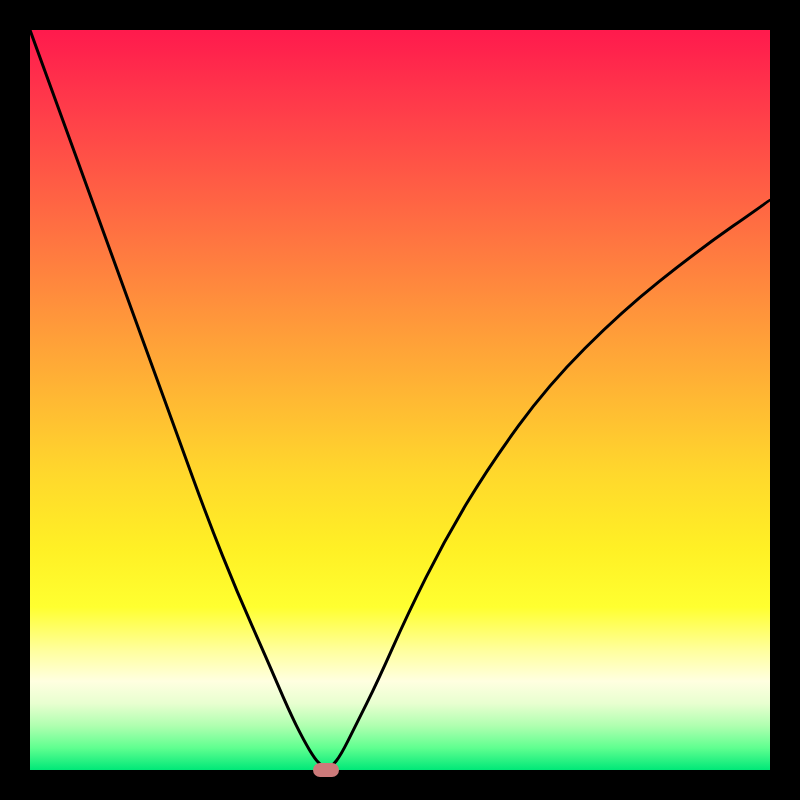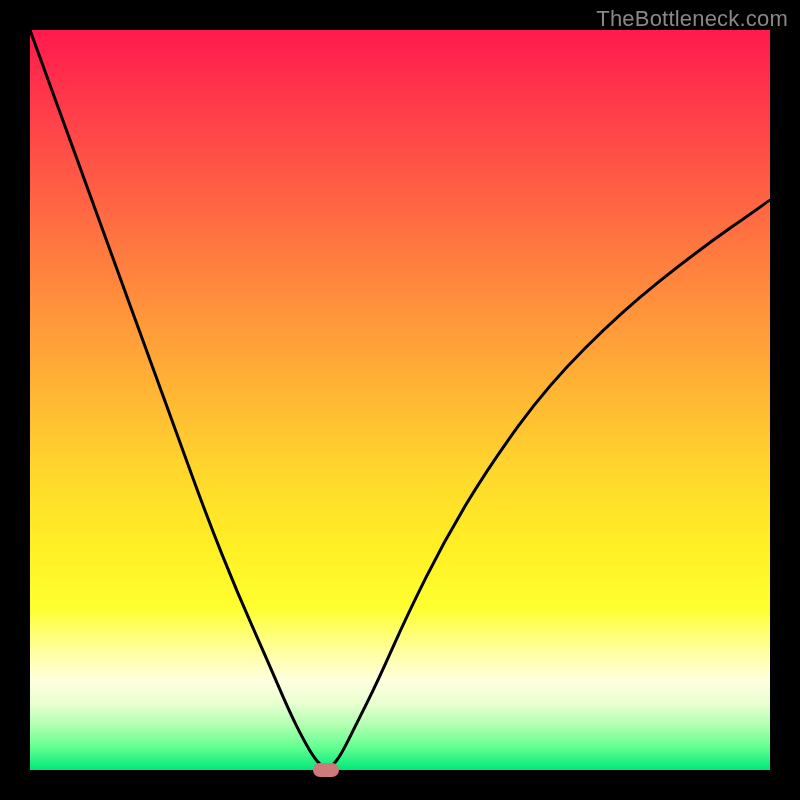--- a/index.html
+++ b/index.html
@@ -62,20 +62,19 @@
     height: 14px;
     background: #cc7a7a;
     border-radius: 7px;
     transform: translate(-50%, -50%);
   }
 </style>
 </head>
 <body>
 
 <div class="chart-container">
-  <div class="watermark">TheBottleneck.com</div>
   <div class="plot-area">
     <svg class="curve" viewBox="0 0 740 740" preserveAspectRatio="none">
       <path id="curve-path" fill="none" stroke="#000" stroke-width="3" stroke-linecap="round" stroke-linejoin="round" d="M 0.00 0.00 Q 0.00 0.00 14.80 40.70 Q 29.60 81.40 44.40 122.10 Q 59.20 162.80 74.00 203.50 Q 88.80 244.20 103.60 284.90 Q 118.40 325.60 133.20 366.30 Q 148.00 407.00 162.80 447.70 Q 177.60 488.40 192.40 525.40 Q 207.20 562.40 222.00 595.70 Q 236.80 629.00 247.90 654.90 Q 259.00 680.80 266.40 695.60 Q 273.80 710.40 279.35 719.65 Q 284.90 728.90 288.60 732.60 Q 292.30 736.30 294.15 738.15 Q 296.00 740.00 298.96 738.15 Q 301.92 736.30 306.36 730.75 Q 310.80 725.20 318.20 710.40 Q 325.60 695.60 336.70 673.40 Q 347.80 651.20 362.60 617.90 Q 377.40 584.60 395.90 547.60 Q 414.40 510.60 436.60 473.60 Q 458.80 436.60 488.40 395.90 Q 518.00 355.20 555.00 318.20 Q 592.00 281.20 629.00 251.60 Q 666.00 222.00 703.00 196.10 T 740.00 170.20"></path>
     </svg>
     <div class="marker" id="min-marker" style="left: 296px; top: 740px;"></div>
   </div>
 </div>
 
 </body></html>

